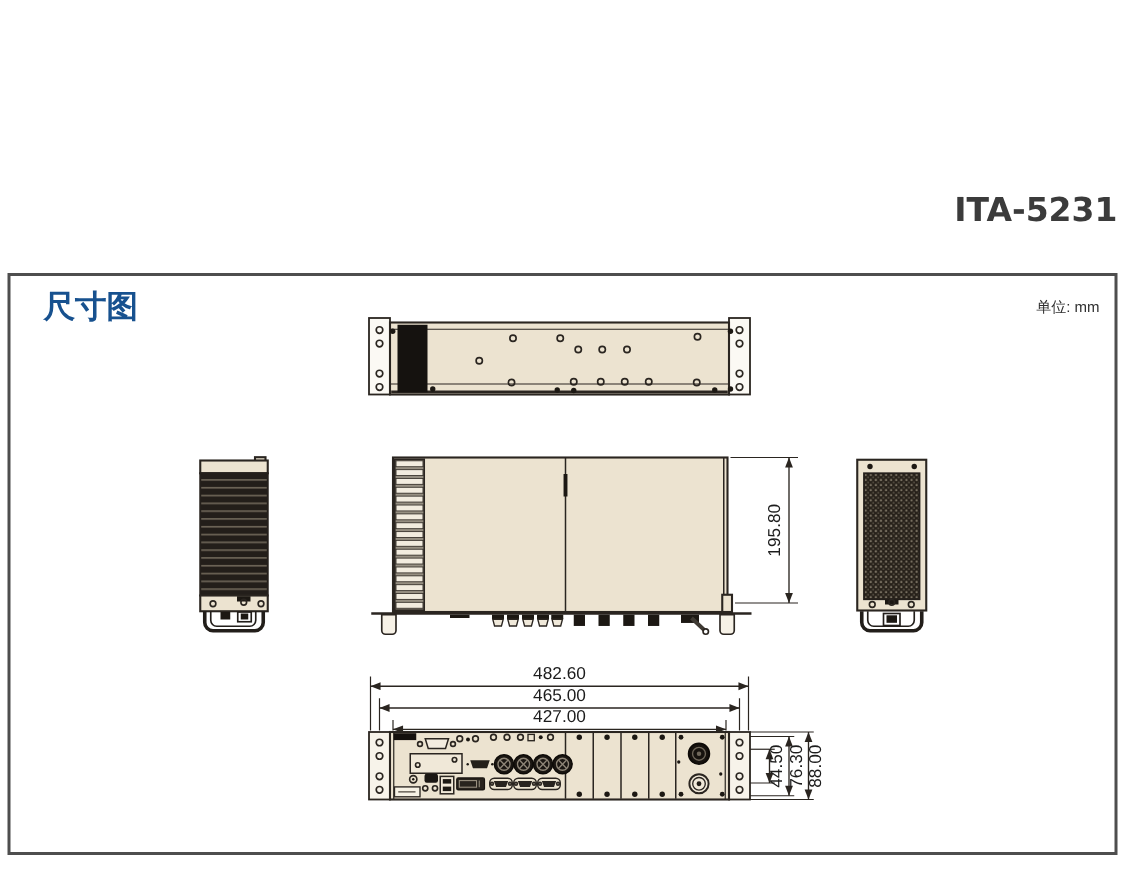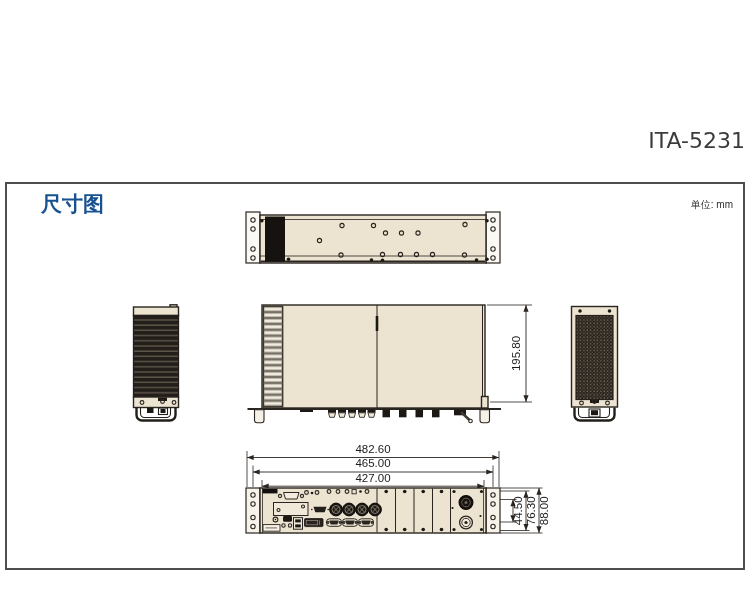--- a/index.html
+++ b/index.html
@@ -1,22 +1,22 @@
 <!DOCTYPE html>
 <html><head>
 <meta charset="utf-8">
 <style>
   html,body{margin:0;padding:0;background:#fff;}
   .page{position:relative;width:750px;height:591px;background:#ffffff;overflow:hidden;
         font-family:"Liberation Sans",sans-serif;}
   .product-title{position:absolute;top:128px;right:5px;font-size:22px;color:#3b3b3b;
-        font-weight:normal;font-family:"DejaVu Sans","Liberation Sans",sans-serif;}
+        font-weight:bold;font-family:"DejaVu Sans","Liberation Sans",sans-serif;}
   .frame{position:absolute;left:5px;top:182px;width:740px;height:388px;
         border:2.5px solid #4e4e4e;box-sizing:border-box;}
-  .section-title{position:absolute;left:22px;top:6px;font-size:21px;font-weight:bold;color:#17518f;margin-left:12px;}
+  .section-title{position:absolute;left:22px;top:6px;font-size:21px;font-weight:bold;color:#17518f;}
   .unit-label{position:absolute;right:10px;top:14px;font-size:10px;color:#2f2f2f;}
   svg.drawing{position:absolute;left:0;top:0;}
   
   .bd{fill:#ece3d0;stroke:#2a2520;stroke-width:1.4}
   .wt{fill:#fbf9f4;stroke:#2a2520;stroke-width:1.2}
   .hl{fill:none;stroke:#2a2520;stroke-width:1.1}
   .sc{fill:#1c1813;stroke:none}
   .ln{stroke:#2a2520;stroke-width:1}
   .ext{stroke:#2a2520;stroke-width:0.8}
   .dim{stroke:#2a2520;stroke-width:0.9;marker-start:url(#arr);marker-end:url(#arr)}

